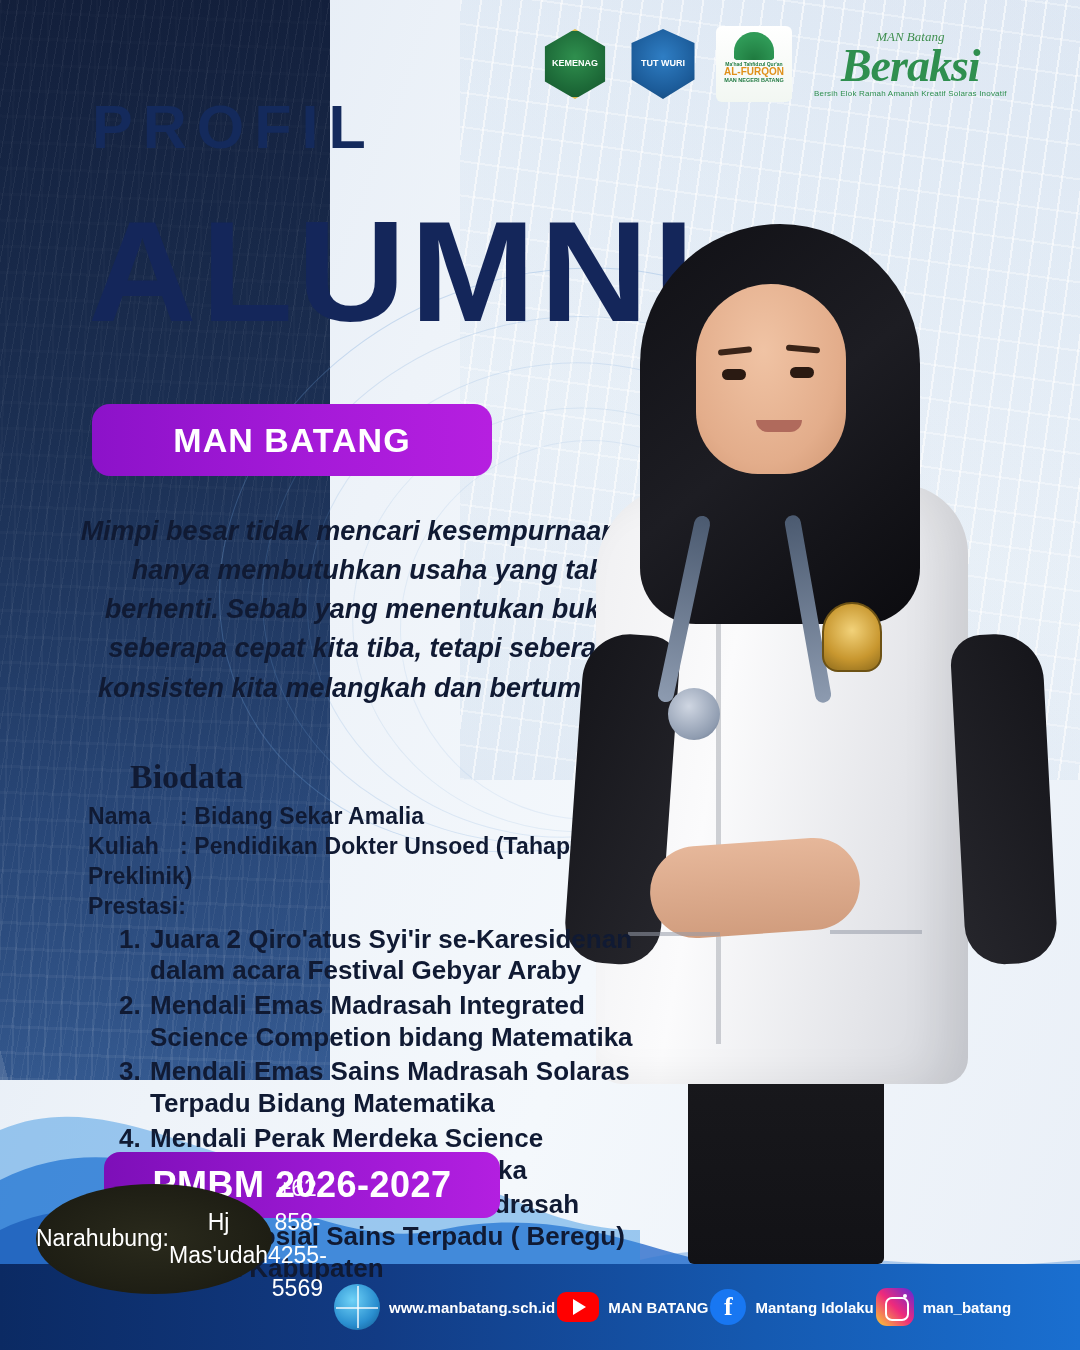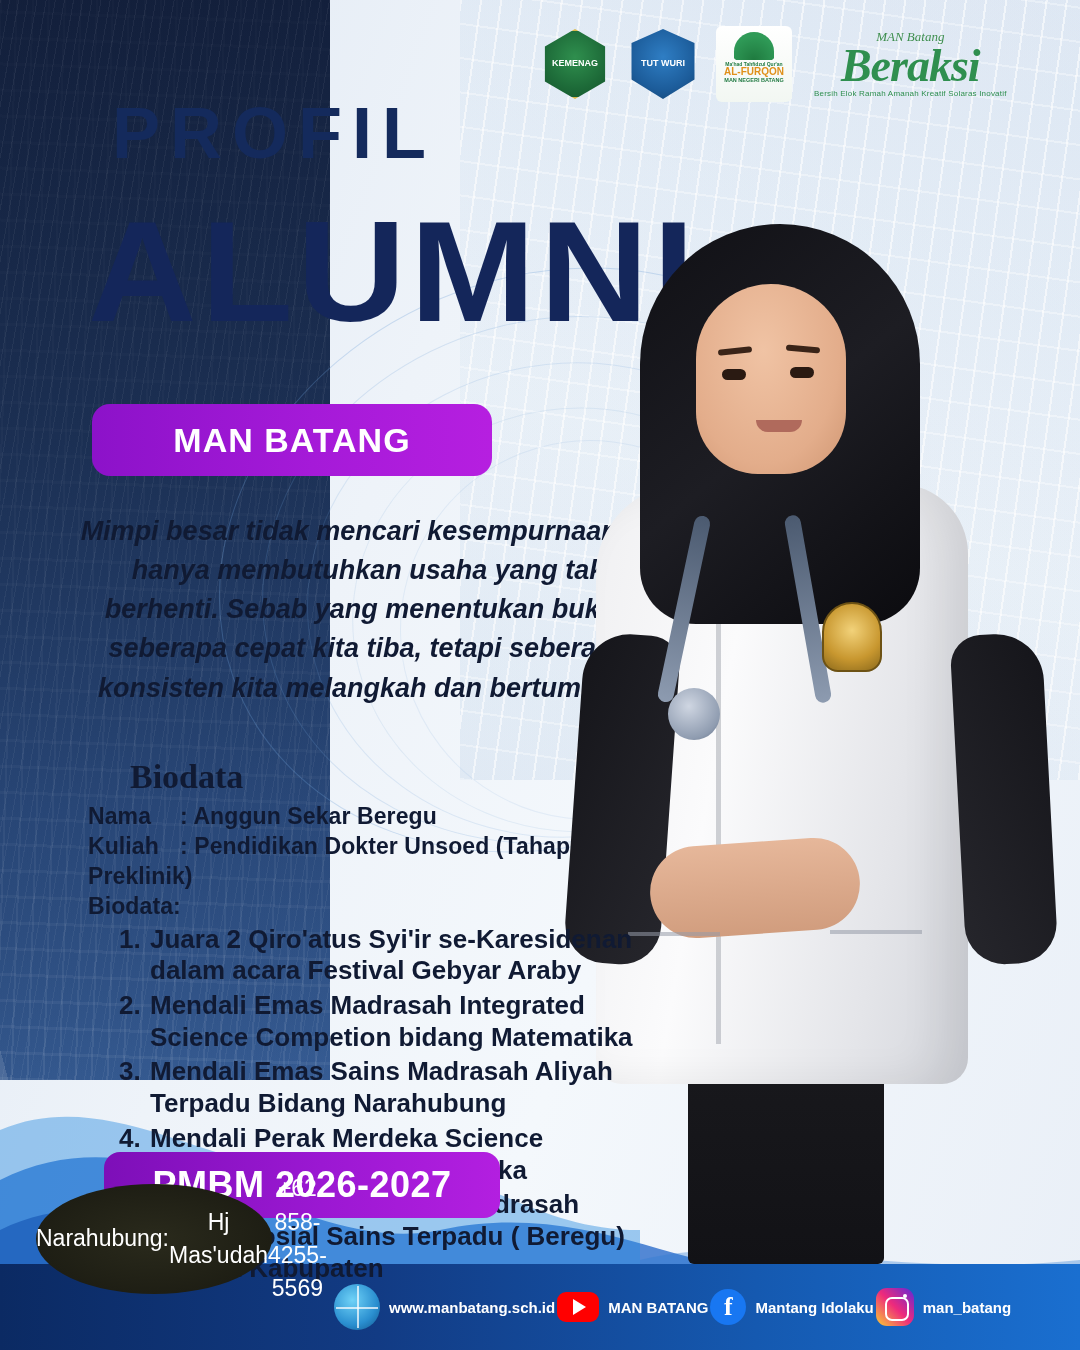--- a/index.html
+++ b/index.html
@@ -115,24 +115,23 @@
   .logo-beraksi .bk-main {
     font-size: 46px; font-weight: bold; font-style: italic;
     font-family: "Liberation Serif", serif;
     color: #2f8f4f; letter-spacing: -1px;
   }
   .logo-beraksi .bk-sub { font-size: 8px; color: #2f8f4f; letter-spacing: 0.2px; margin-top: 1px; }
 
   
   .title-profil {
     position: absolute; left: 92px; top: 92px;
-    font-size: 72px; font-weight: bold; letter-spacing: 10px;
+    font-size: 61px; font-weight: bold; letter-spacing: 10px;
     color: #142a5c;
     font-family: "Liberation Sans", sans-serif;
-    margin-left: 20px;
   }
   .title-alumni {
     position: absolute; left: 88px; top: 190px;
     font-size: 142px; font-weight: bold; letter-spacing: 4px;
     color: #14265a;
     font-family: "Liberation Sans", sans-serif;
     transform: scaleX(1.06);
     transform-origin: left center;
   }
 
@@ -385,31 +384,31 @@
     <div class="p-stetho-bell"></div>
     <div class="p-emblem"></div>
     <div class="p-pocket-l"></div>
     <div class="p-pocket-r"></div>
   </div>
 
   <div class="bio-wrap">
     <div class="bio-title">Biodata</div>
 
     <div class="bio-line">
-      <span class="lbl">Nama</span><span>: Anggun Sekar Beregu</span>
+      <span class="lbl">Nama</span><span>: Bidang Sekar Amalia</span>
     </div>
     <div class="bio-line">
       <span class="lbl">Kuliah</span><span>: Pendidikan Dokter Unsoed (Tahap Preklinik)</span>
     </div>
-    <div class="bio-line">Biodata:</div>
+    <div class="bio-line">Prestasi:</div>
 
     <ol class="bio-list">
       <li>Juara 2 Qiro'atus Syi'ir se-Karesidenan dalam acara Festival Gebyar Araby</li>
       <li>Mendali Emas Madrasah Integrated Science Competion bidang Matematika</li>
-      <li>Mendali Emas Sains Madrasah Aliyah Terpadu Bidang Narahubung</li>
+      <li>Mendali Emas Sains Madrasah Solaras Terpadu Bidang Matematika</li>
       <li>Mendali Perak Merdeka Science Competion bidang Matematika</li>
       <li>Juara 3 Kompetisi Sains Madrasah bidang Sosial Sains Terpadu   ( Beregu) Tingkat Kabupaten</li>
     </ol>
   </div>
 
   <div class="badge-pmbm">PMBM 2026-2027</div>
 
   <div class="contact-bubble">
     <div>Narahubung:</div>
     <div>Hj Mas'udah</div>

